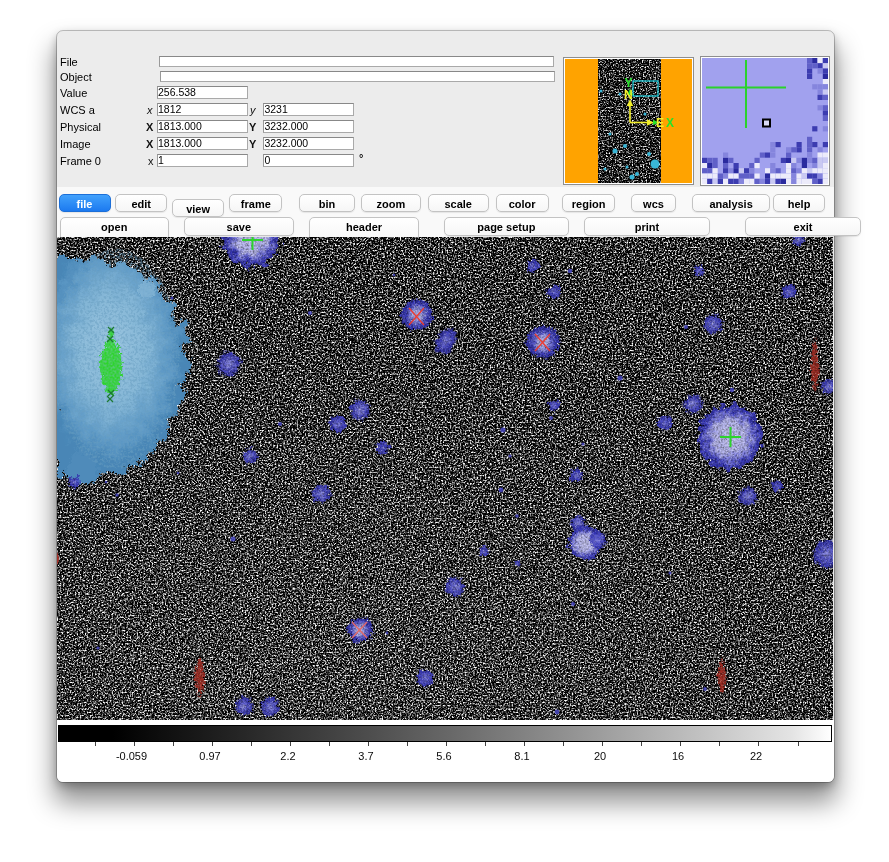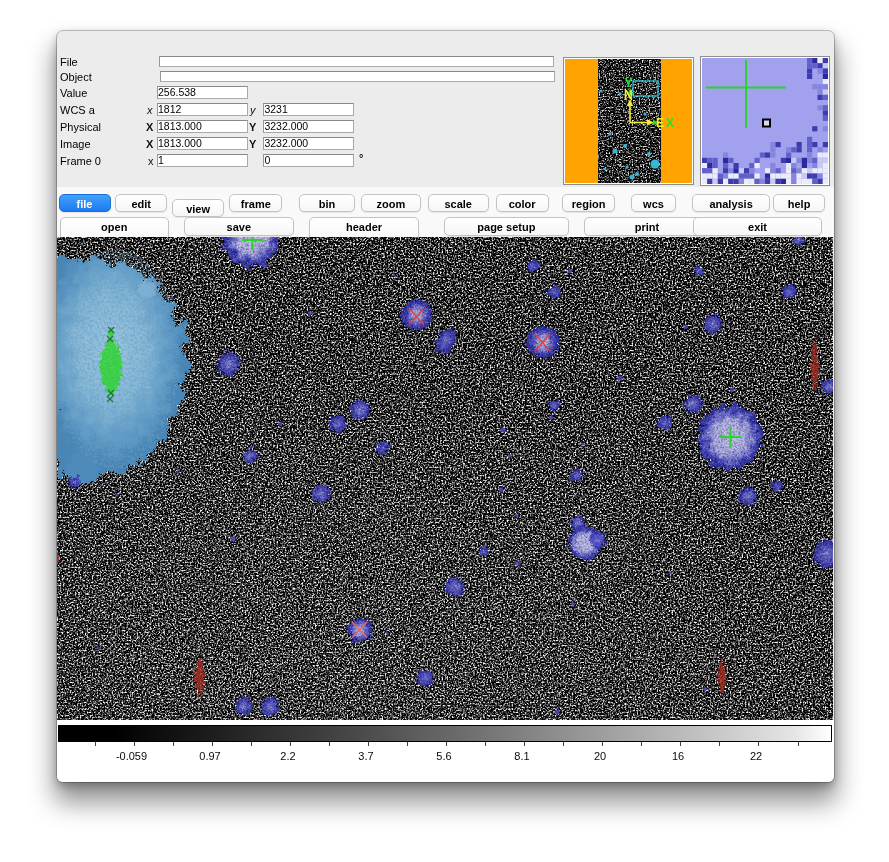--- a/index.html
+++ b/index.html
@@ -284,21 +284,21 @@
     <div class="btn" style="left:438.6px;top:162.5px;width:53px;height:18px;line-height:18px">color</div>
     <div class="btn" style="left:505.3px;top:162.5px;width:52.6px;height:18px;line-height:18px">region</div>
     <div class="btn" style="left:573.7px;top:162.5px;width:45.6px;height:18px;line-height:18px">wcs</div>
     <div class="btn" style="left:635.1px;top:162.5px;width:78px;height:18px;line-height:18px">analysis</div>
     <div class="btn" style="left:715.8px;top:162.5px;width:52.6px;height:18px;line-height:18px">help</div>
   <div class="btn" style="left:2.6px;top:185.8px;width:109.3px;height:25px;line-height:19px">open</div>
     <div class="btn" style="left:126.5px;top:185.8px;width:110.7px;height:19px;line-height:19px">save</div>
     <div class="btn" style="left:251.7px;top:185.8px;width:110.7px;height:25px;line-height:19px">header</div>
     <div class="btn" style="left:386.6px;top:185.8px;width:125.5px;height:19px;line-height:19px">page setup</div>
     <div class="btn" style="left:527px;top:185.8px;width:126px;height:19px;line-height:19px">print</div>
-    <div class="btn" style="left:636px;top:185.8px;width:129px;height:19px;line-height:19px">exit</div>
+    <div class="btn" style="left:688px;top:185.8px;width:116px;height:19px;line-height:19px">exit</div>
 
   <div id="imgarea">
   <svg width="776" height="483">
     <defs>
       <filter id="nf" x="0" y="0" width="100%" height="100%">
         <feTurbulence type="fractalNoise" baseFrequency="0.6" numOctaves="2" seed="5"></feTurbulence>
         <feColorMatrix type="matrix" values="0 0 0 0 1  0 0 0 0 1  0 0 0 0 1  3.2 0 0 0 -1.45"></feColorMatrix>
         <feGaussianBlur stdDeviation="0.25"></feGaussianBlur>
       </filter>
       <filter id="nf2" x="0" y="0" width="100%" height="100%">

